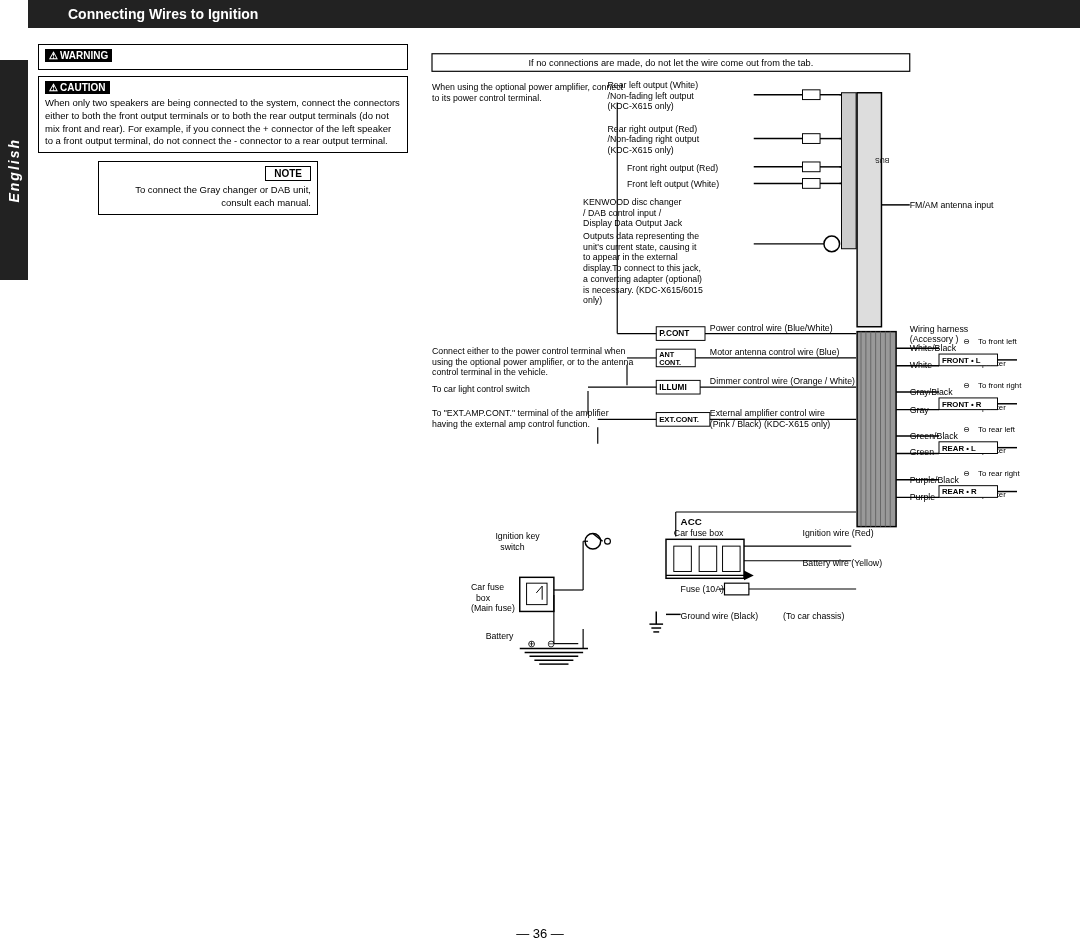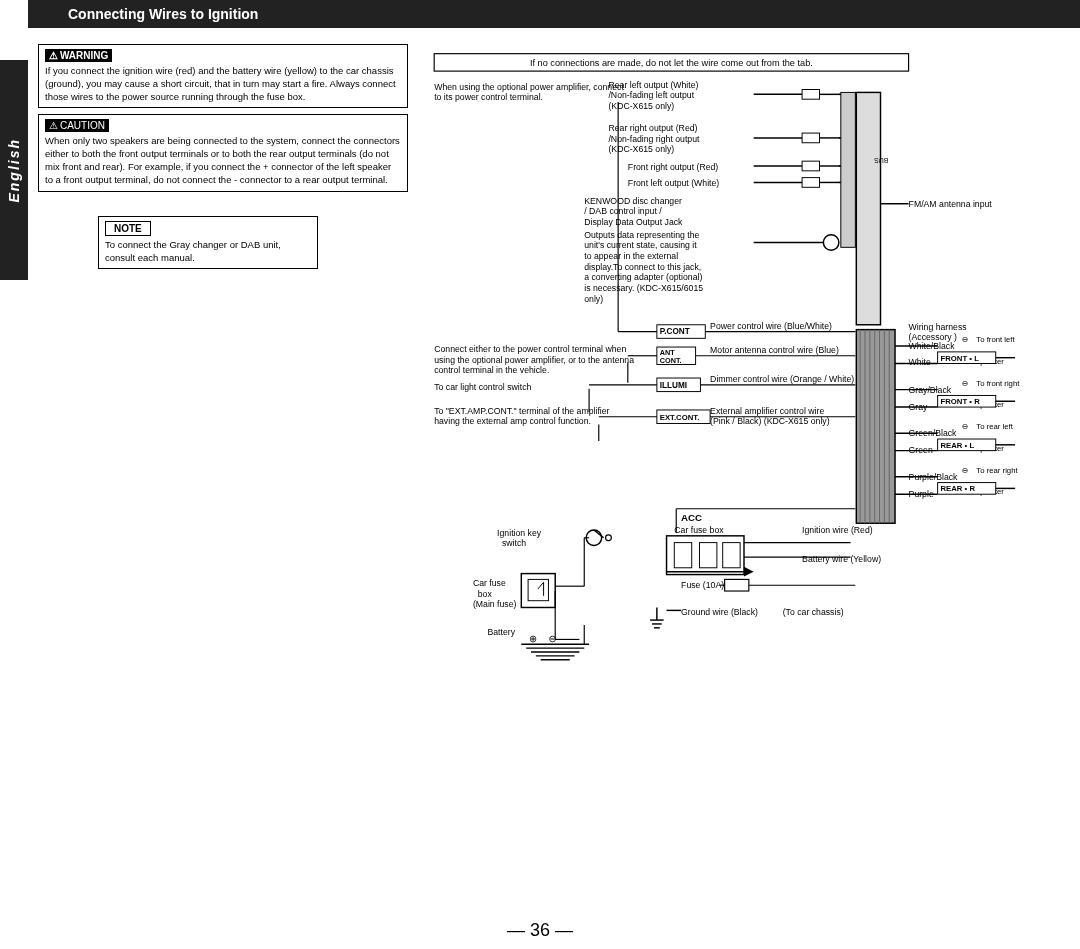--- a/index.html
+++ b/index.html
@@ -98,37 +98,38 @@
     
     .caution-box {
       border: 1.5px solid #000;
       padding: 4px 6px;
       margin-bottom: 6px;
     }
     .caution-title {
       background: #000;
       color: #fff;
       font-size: 10px;
-      font-weight: normal;
+      font-weight: bold;
       padding: 1px 4px;
       display: inline-block;
       margin-bottom: 3px;
     }
     .caution-title::before {
       content: "⚠";
       margin-right: 2px;
     }
 
     
     .note-box {
       border: 1.5px solid #000;
       padding: 4px 6px;
-      margin-top: 24px;
+      margin-top: 8px;
       width: 220px;
       margin-left: 60px;
+      text-align: right;
     }
     .note-title {
       border: 1.5px solid #000;
       font-size: 10px;
       font-weight: bold;
       padding: 1px 8px;
       display: inline-block;
       margin-bottom: 3px;
     }
 
@@ -165,21 +166,20 @@
   <div class="header-bar">
     <span>Connecting Wires to Ignition</span>
   </div>
 
   <div class="main-content">
 
     <div class="left-col">
 
       <div class="warning-box">
         <div class="warning-title">WARNING</div>
-        <div class="warning-text label-text">If you connect the ignition wire (red) and the battery wire (yellow) to the car chassis (ground), you may cause a short circuit, that in turn may start a fire. Always connect those wires to the power source running through the fuse box.</div>
       </div>
 
       <div class="caution-box">
         <div class="caution-title">CAUTION</div>
         <div class="label-text">When only two speakers are being connected to the system, connect the connectors either to both the front output terminals or to both the rear output terminals (do not mix front and rear). For example, if you connect the + connector of the left speaker to a front output terminal, do not connect the - connector to a rear output terminal.</div>
       </div>
 
       <div class="note-box">
         <div class="note-title">NOTE</div>
         <div class="label-text">To connect the Gray changer or DAB unit, consult each manual.</div>
@@ -429,17 +429,17 @@
         <line x1="135" y1="565" x2="135" y2="615" stroke="black" stroke-width="1.2"></line>
         <line x1="135" y1="615" x2="160" y2="615" stroke="black" stroke-width="1.2"></line>
 
         <line x1="260" y1="505" x2="260" y2="480" stroke="black" stroke-width="1.2"></line>
         <line x1="260" y1="480" x2="445" y2="480" stroke="black" stroke-width="1.2"></line>
 
       </svg>
     </div>
   </div>
 
-  <div style="text-align:center; padding: 8px 0; font-size: 18px;">
+  <div style="text-align:center; padding: 8px 0; font-size: 13px;">
     <span>— 36 —</span>
   </div>
 
 </div>
 
 </body></html>

